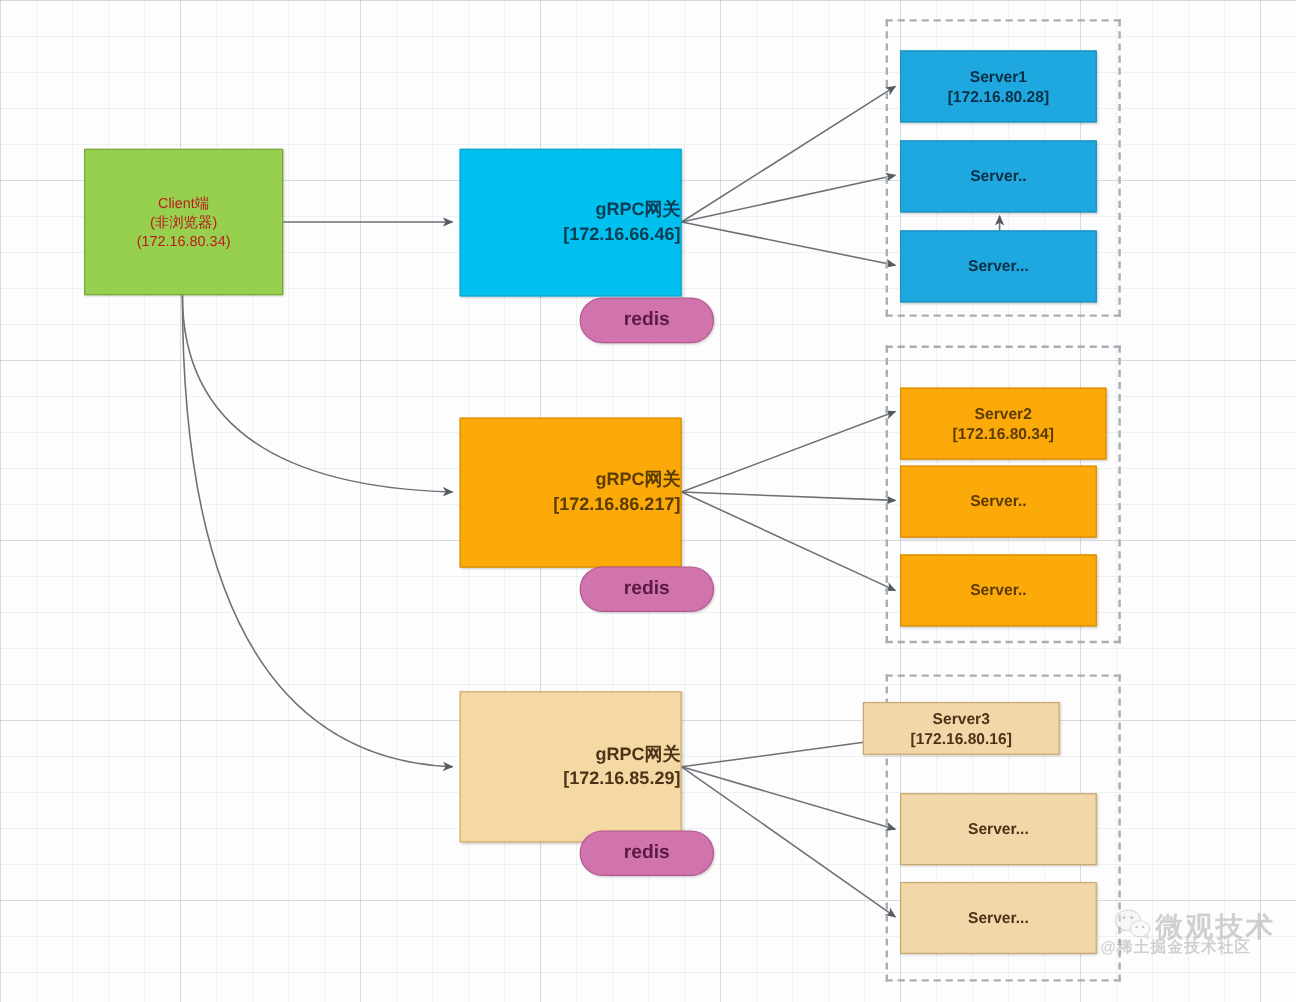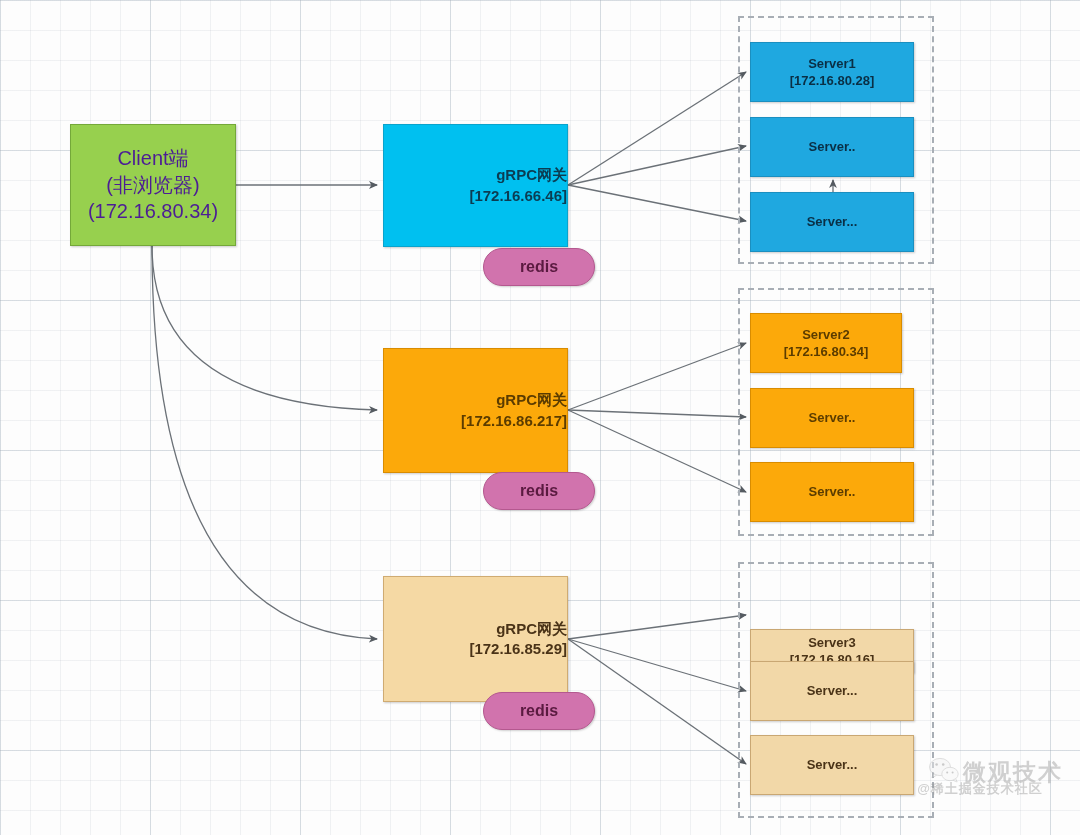--- a/index.html
+++ b/index.html
@@ -30,21 +30,21 @@
     justify-content:center;
     text-align:center;
     line-height:1.34;
     color:#2b2b2b;
     box-shadow:1px 1px 2px rgba(0,0,0,.20);
   }
   .node .ln{display:block;white-space:nowrap;}
 
   .client{
     background:#97d04e;border:1px solid #74a839;
-    font-size:20px;color:#4c1d95;
+    font-size:12px;color:#b91c1c;
   }
   .gw{font-size:15px;font-weight:600;align-items:flex-end;}
   .gw .ln{font-weight:600;}
   .gw1{background:#00c0f0;border:1px solid #0aa3cc;color:#0b3c52;}
   .gw2{background:#fca90a;border:1px solid #d98c00;color:#5b3c00;}
   .gw3{background:#f5d9a4;border:1px solid #cfab72;color:#4a3317;}
 
   .srv{font-size:13px;font-weight:600;border-radius:0;}
   .srv1{background:#1fa8e0;border:1px solid #1b8fc0;color:#0a2f45;}
   .srv2{background:#fca90a;border:1px solid #d98c00;color:#5b3c00;}
@@ -147,33 +147,33 @@
     <span class="ln">[172.16.80.28]</span>
   </div>
   <div class="node srv srv1" style="left:750px;top:117px;width:164px;height:60px;">
     <span class="ln">Server..</span>
   </div>
   <div class="node srv srv1" style="left:750px;top:192px;width:164px;height:60px;">
     <span class="ln">Server...</span>
   </div>
 
   <div class="group" style="left:738px;top:288px;width:196px;height:248px;"></div>
-  <div class="node srv srv2" style="left:750px;top:313px;width:152px;height:60px;">
+  <div class="node srv srv2" style="left:750px;top:323px;width:172px;height:60px;">
     <span class="ln">Server2</span>
     <span class="ln">[172.16.80.34]</span>
   </div>
   <div class="node srv srv2" style="left:750px;top:388px;width:164px;height:60px;">
     <span class="ln">Server..</span>
   </div>
   <div class="node srv srv2" style="left:750px;top:462px;width:164px;height:60px;">
     <span class="ln">Server..</span>
   </div>
 
   <div class="group" style="left:738px;top:562px;width:196px;height:256px;"></div>
-  <div class="node srv srv3" style="left:750px;top:585px;width:164px;height:44px;margin-top:44px;">
+  <div class="node srv srv3" style="left:719px;top:585px;width:164px;height:44px;">
     <span class="ln">Server3</span>
     <span class="ln">[172.16.80.16]</span>
   </div>
   <div class="node srv srv3" style="left:750px;top:661px;width:164px;height:60px;">
     <span class="ln">Server...</span>
   </div>
   <div class="node srv srv3" style="left:750px;top:735px;width:164px;height:60px;">
     <span class="ln">Server...</span>
   </div>
 

